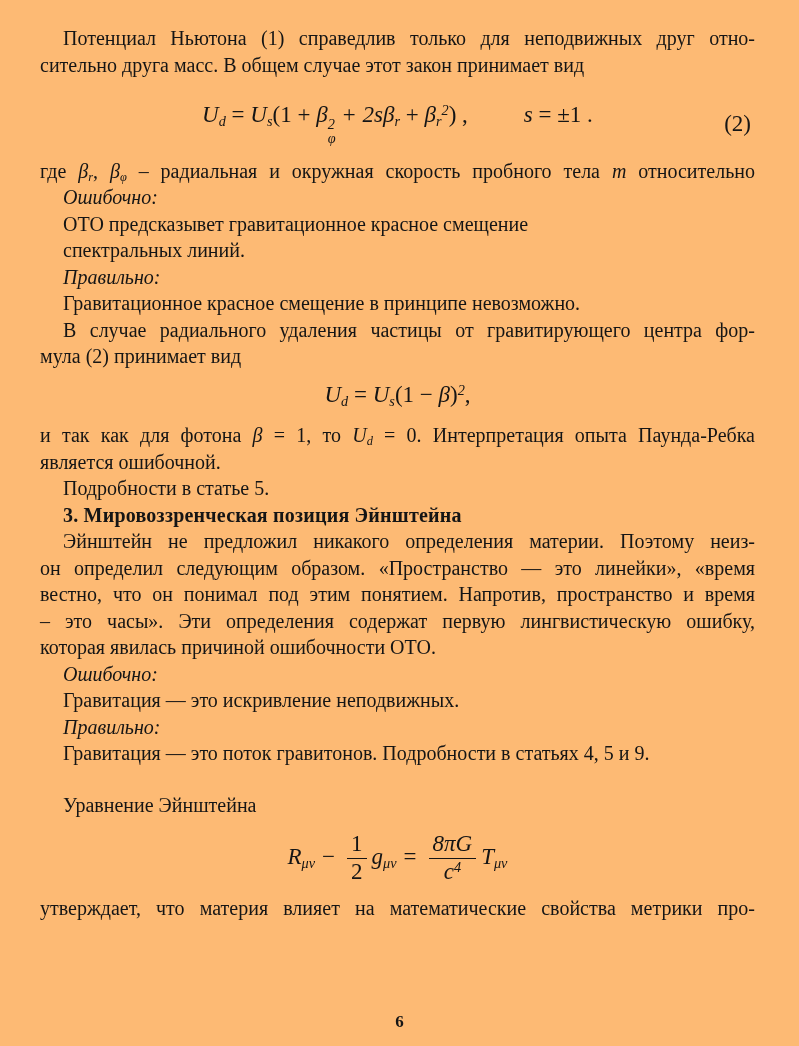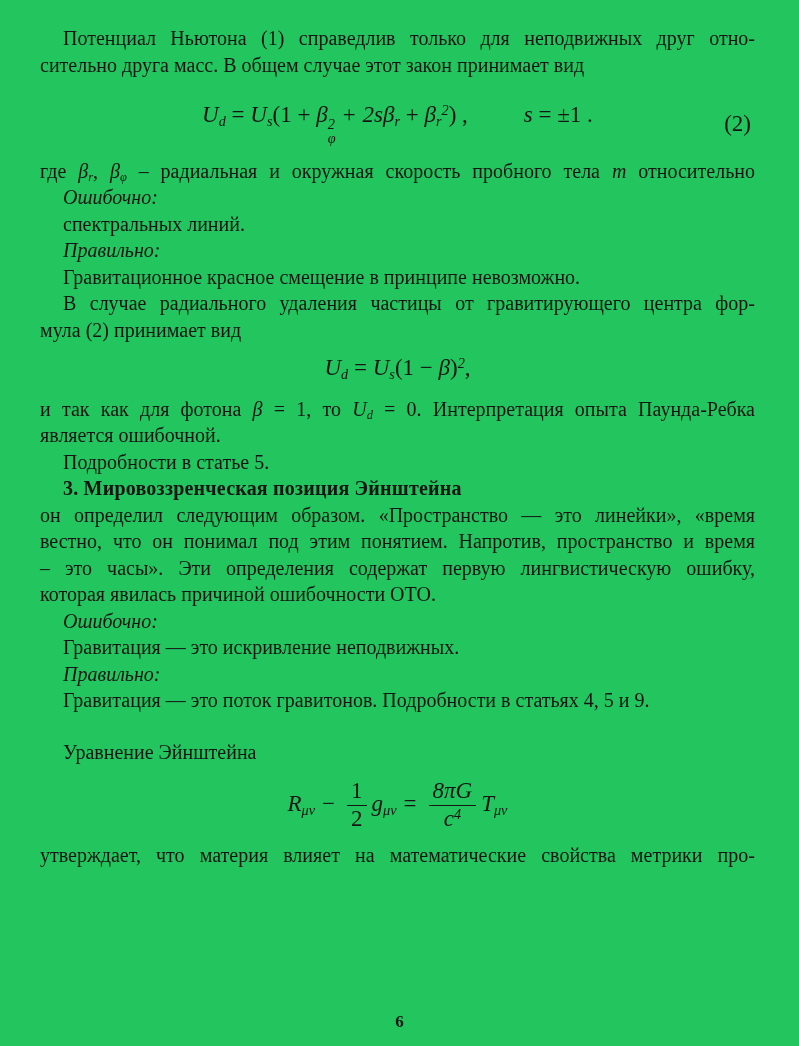--- a/index.html
+++ b/index.html
@@ -1,20 +1,20 @@
 <!DOCTYPE html>
 <html><head>
 <meta charset="utf-8">
 <style>
   html,body { margin:0; padding:0; background:#e8e8e6; }
   .page {
     position:relative;
     width:799px; height:1046px;
     margin:0 auto;
-    background:#22c55e;
+    background:#fdba74;
     color:#151515;
     font-family:"Liberation Serif","DejaVu Serif",serif;
     overflow:hidden;
   }
   .content {
     padding:25px 44px 0 40px;
     font-size:20px;
     line-height:26.5px;
   }
   .ln { white-space:nowrap; }
@@ -81,38 +81,40 @@
       <span class="mi">U</span><sub>d</sub><span class="mr"> = </span><span class="mi">U</span><sub>s</sub><span class="mr">(1 + </span><span class="mi">β</span><span class="stack">
           <span>2</span>
           <span>φ</span>
         </span><span class="mi"> + 2s</span><span class="mi">β</span><sub>r</sub><span class="mr"> + </span><span class="mi">β</span><sub>r</sub><sup>2</sup><span class="mr">) ,</span><span class="eq-cond"><span class="mi">s</span><span class="mr"> = ±1 .</span></span>
       <span class="eqnum">(2)</span>
     </div>
 
     <div class="ln full"><span>где </span><span class="mi">β</span><sub>r</sub><span>, </span><span class="mi">β</span><sub>φ</sub><span> – радиальная и окружная скорость пробного тела </span><span class="mi">m</span><span> относительно</span></div>
 
     <div class="ln ind it">Ошибочно:</div>
+    <div class="ln ind">ОТО предсказывет гравитационное красное смещение</div>
     <div class="ln ind">спектральных линий.</div>
     <div class="ln ind it">Правильно:</div>
     <div class="ln ind">Гравитационное красное смещение в принципе невозможно.</div>
 
     <div class="ln ind full">В случае радиального удаления частицы от гравитирующего центра фор-</div>
     <div class="ln">мула (2) принимает вид</div>
 
     <div class="eq eq-radial">
       <span class="mi">U</span><sub>d</sub><span class="mr"> = </span><span class="mi">U</span><sub>s</sub><span class="mr">(1 − </span><span class="mi">β</span><span class="mr">)</span><sup>2</sup><span class="mr">,</span>
     </div>
 
     <div class="ln full"><span>и так как для фотона </span><span class="mi">β</span><span> = 1, то </span><span class="mi">U</span><sub>d</sub><span> = 0. Интерпретация опыта Паунда-Ребка</span></div>
     <div class="ln">является ошибочной.</div>
 
     <div class="ln ind">Подробности в статье 5.</div>
 
     <div class="ln ind heading">3. Мировоззренческая позиция Эйнштейна</div>
 
+    <div class="ln ind full">Эйнштейн не предложил никакого определения материи. Поэтому неиз-</div>
     <div class="ln full">он определил следующим образом. «Пространство — это линейки», «время</div>
     <div class="ln full">вестно, что он понимал под этим понятием. Напротив, пространство и время</div>
     <div class="ln full">– это часы». Эти определения содержат первую лингвистическую ошибку,</div>
     <div class="ln">которая явилась причиной ошибочности ОТО.</div>
 
     <div class="ln ind it">Ошибочно:</div>
     <div class="ln ind">Гравитация — это искривление неподвижных.</div>
     <div class="ln ind it">Правильно:</div>
     <div class="ln ind">Гравитация — это поток гравитонов. Подробности в статьях 4, 5 и 9.</div>
 

